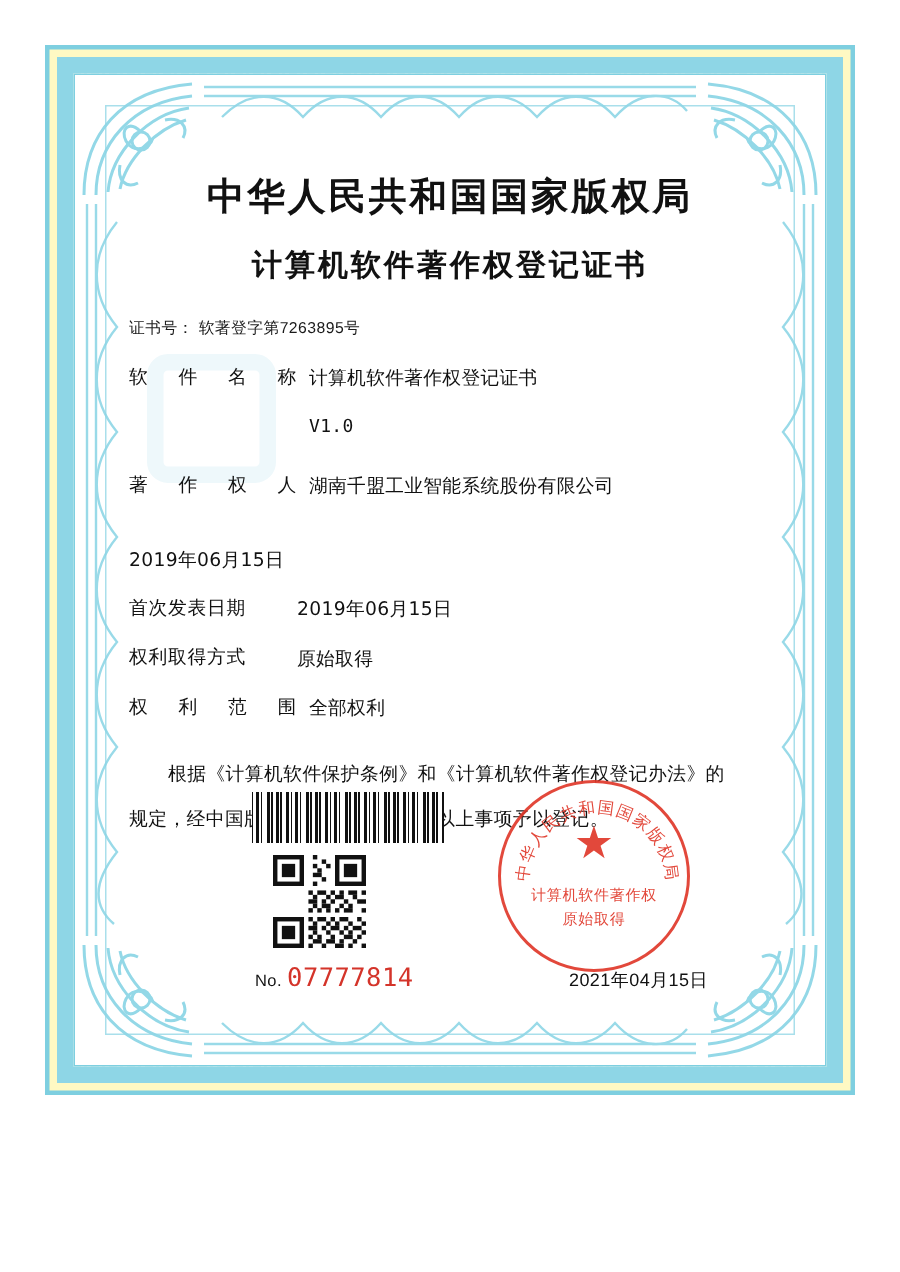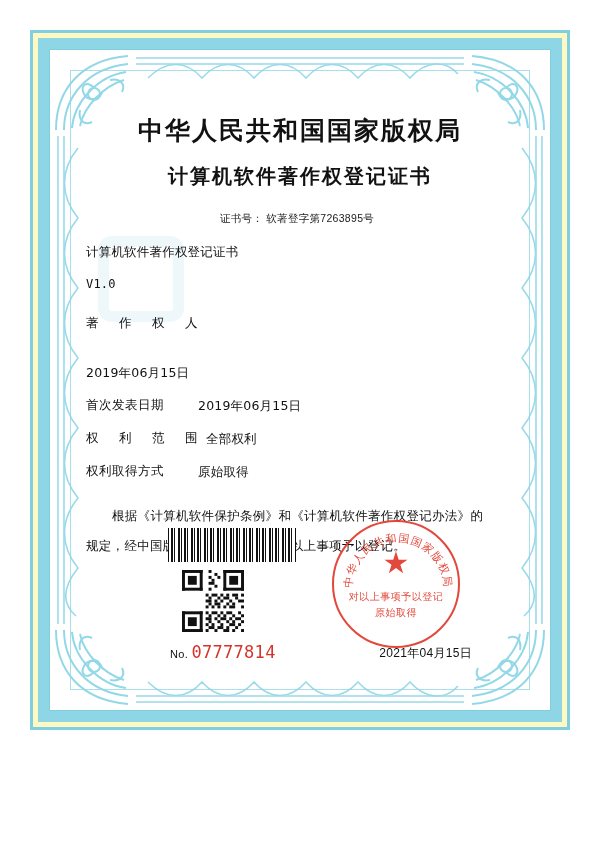--- a/index.html
+++ b/index.html
@@ -112,21 +112,21 @@
     text-align: center;
     font-family: "DejaVu Serif", "Liberation Serif", serif;
     font-size: 20px;
     font-weight: 700;
     letter-spacing: 2px;
     color: #111111;
     margin-top: 16px;
   }
 
   .cert-no {
-    text-align: center;
+    text-align: left;
     font-size: 10.5px;
     color: #1a1a1a;
     margin-top: 22px;
     padding-right: 6px;
     letter-spacing: .3px;
   }
 
   
   .wm {
     position: absolute;
@@ -379,51 +379,53 @@
       <div class="title-main">中华人民共和国国家版权局</div>
       <div class="title-sub">计算机软件著作权登记证书</div>
 
       <div class="cert-no">证书号： 软著登字第7263895号</div>
 
       <div class="wm"></div>
 
       <div class="fields">
 
         <div class="field-row">
+          <div class="field-label spaced">软件名称</div>
           <div class="field-value">
             <span>计算机软件著作权登记证书</span>
             <span class="v2">V1.0</span>
           </div>
         </div>
 
         <div class="gap-sm"></div>
 
         <div class="field-row">
           <div class="field-label spaced">著作权人</div>
+          <div class="field-value">湖南千盟工业智能系统股份有限公司</div>
         </div>
 
         <div class="gap-lg"></div>
 
         <div class="field-row">
           <div class="field-value">2019年06月15日</div>
         </div>
 
         <div class="field-row">
           <div class="field-label">首次发表日期</div>
           <div class="field-value">2019年06月15日</div>
         </div>
 
         <div class="field-row">
+          <div class="field-label">权利取得方式</div>
+          <div class="field-value">原始取得</div>
+        </div>
+
+        <div class="field-row">
           <div class="field-label spaced">权利范围</div>
           <div class="field-value">全部权利</div>
-        </div>
-
-        <div class="field-row">
-          <div class="field-label">权利取得方式</div>
-          <div class="field-value">原始取得</div>
         </div>
 
 
       </div>
 
       <div class="statement">
         <span class="indent"></span><span>根据《计算机软件保护条例》和《计算机软件著作权登记办法》的</span><br>
         <span>规定，经中国版权保护中心审核，对以上事项予以登记。</span>
       </div>
 
@@ -522,21 +524,21 @@
         <div class="seal">
           <svg class="seal-arc" viewBox="0 0 128 128">
             <defs>
               <path id="sealArc" d="M 18 66 A 46 46 0 0 1 110 66"></path>
             </defs>
             <text>
               <textPath href="#sealArc" startOffset="50%" text-anchor="middle">中华人民共和国国家版权局</textPath>
             </text>
           </svg>
           <div class="seal-star">★</div>
-          <div class="seal-l1">对以上事项予以登记</div>
+          <div class="seal-l1">计算机软件著作权</div>
           <div class="seal-l2">原始取得</div>
         </div>
 
         <div class="footer-no">
           <span>No.</span>
           <span class="num">07777814</span>
         </div>
 
         <div class="footer-date">2021年04月15日</div>
 

